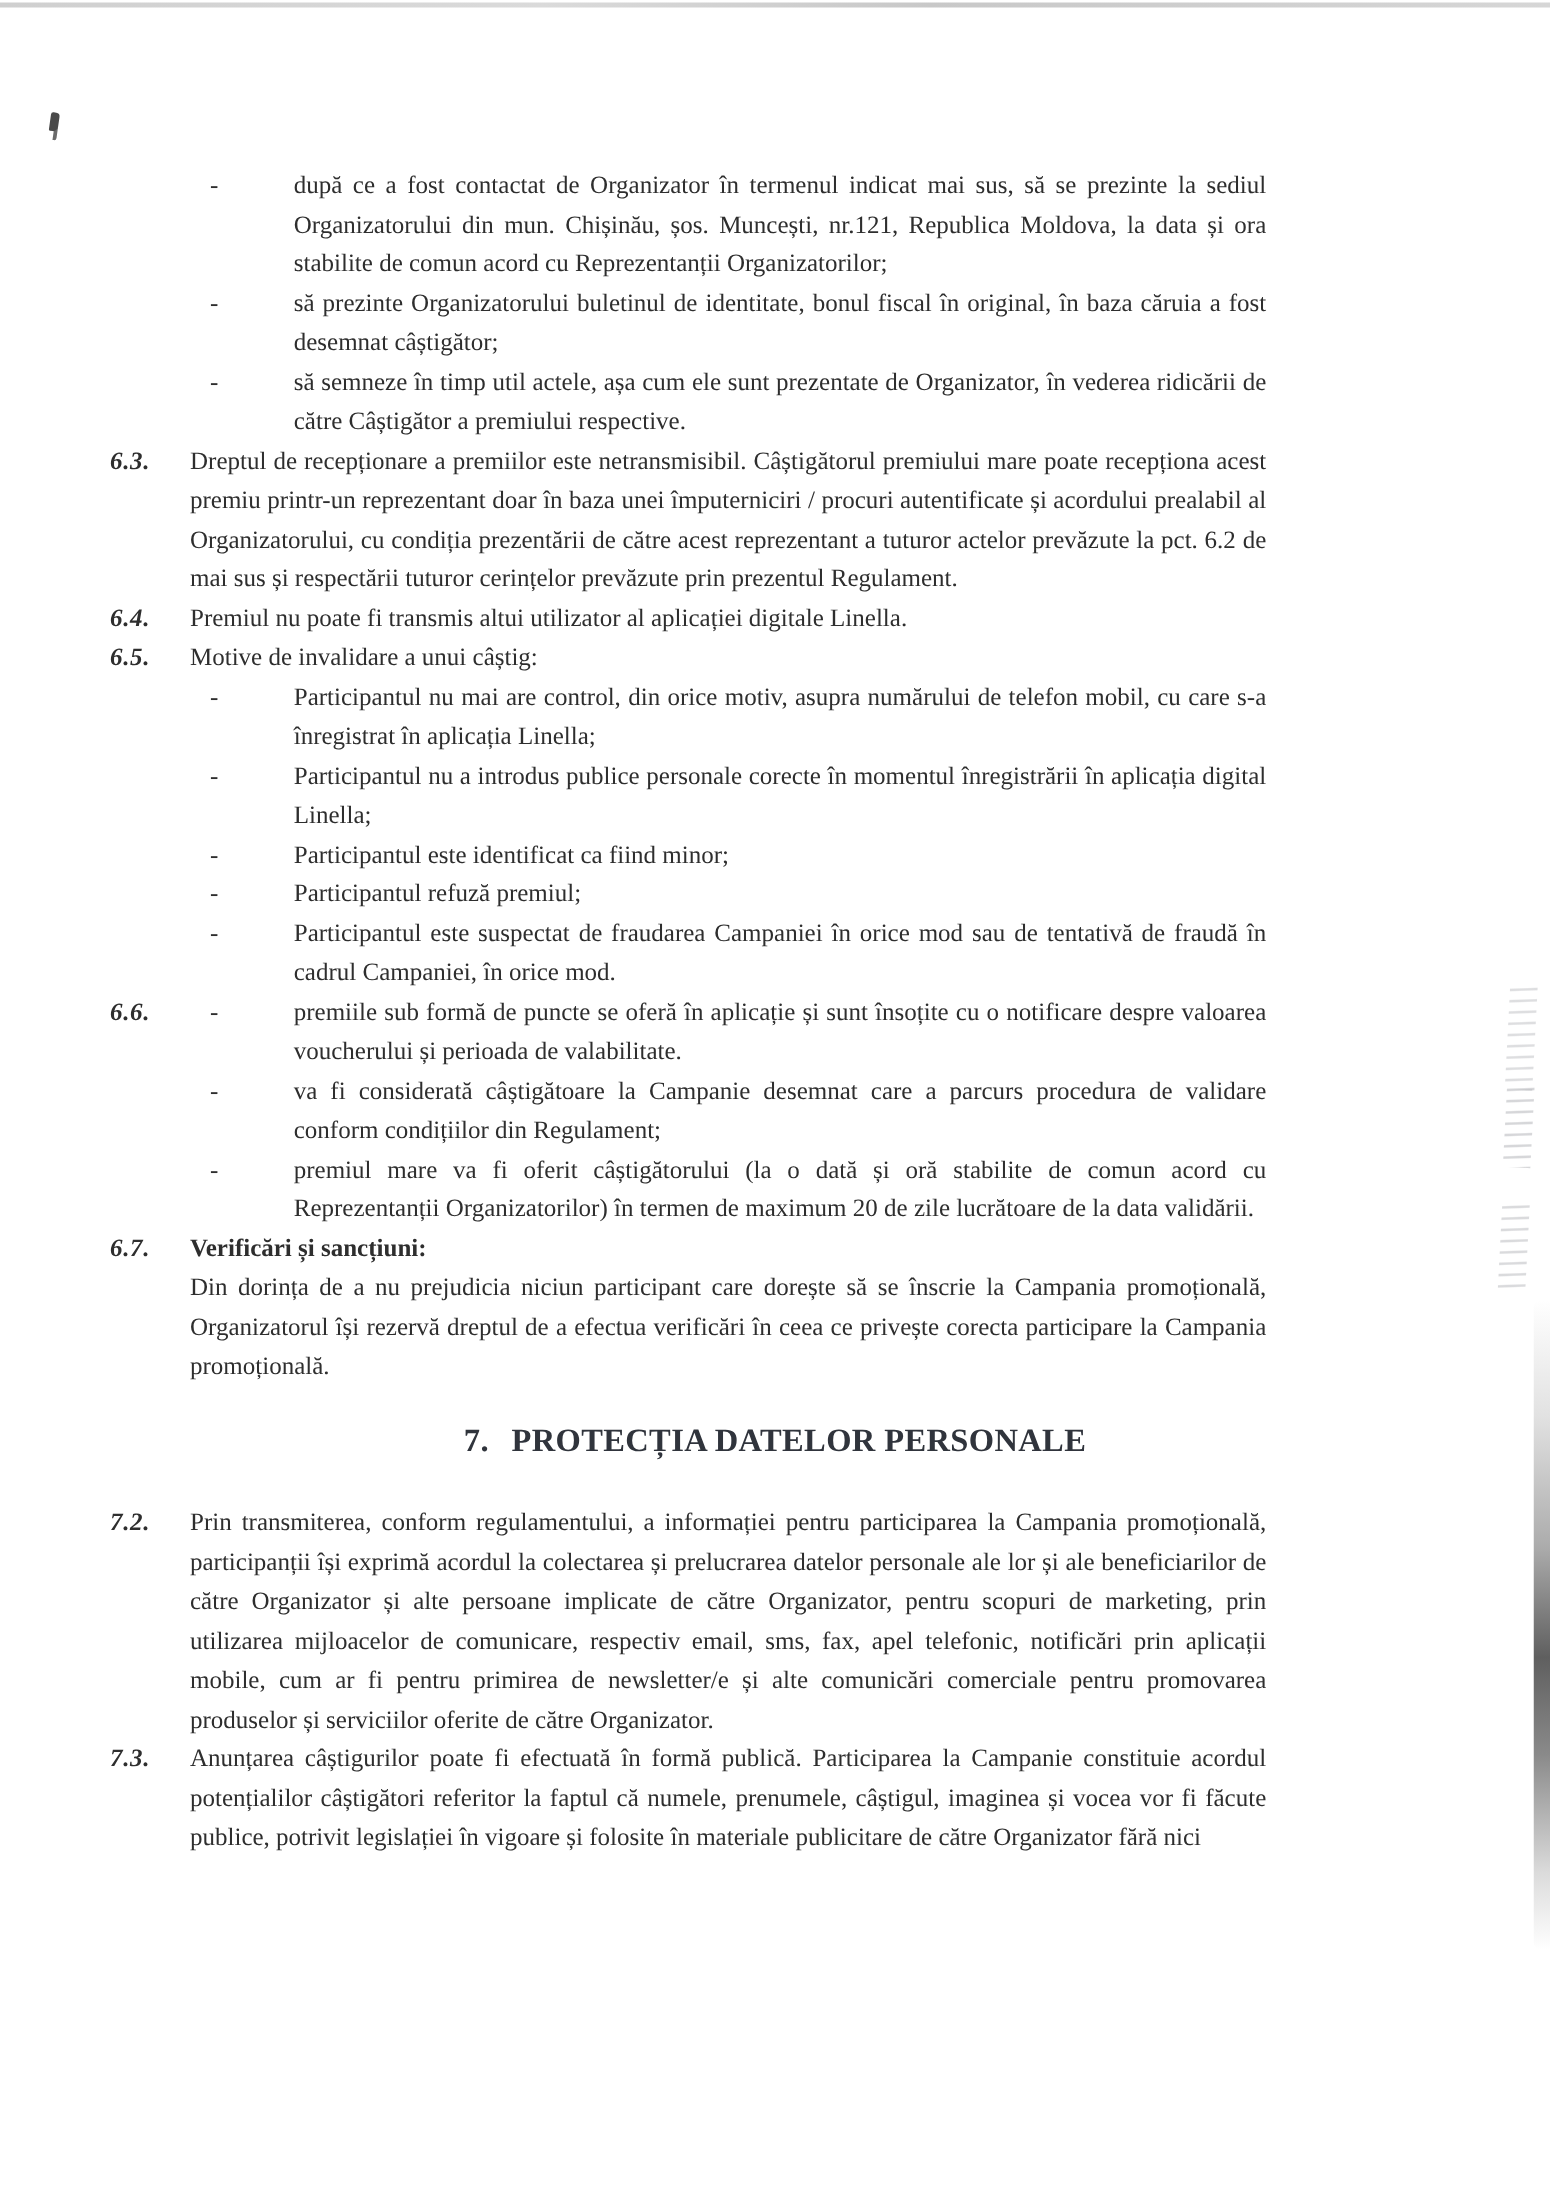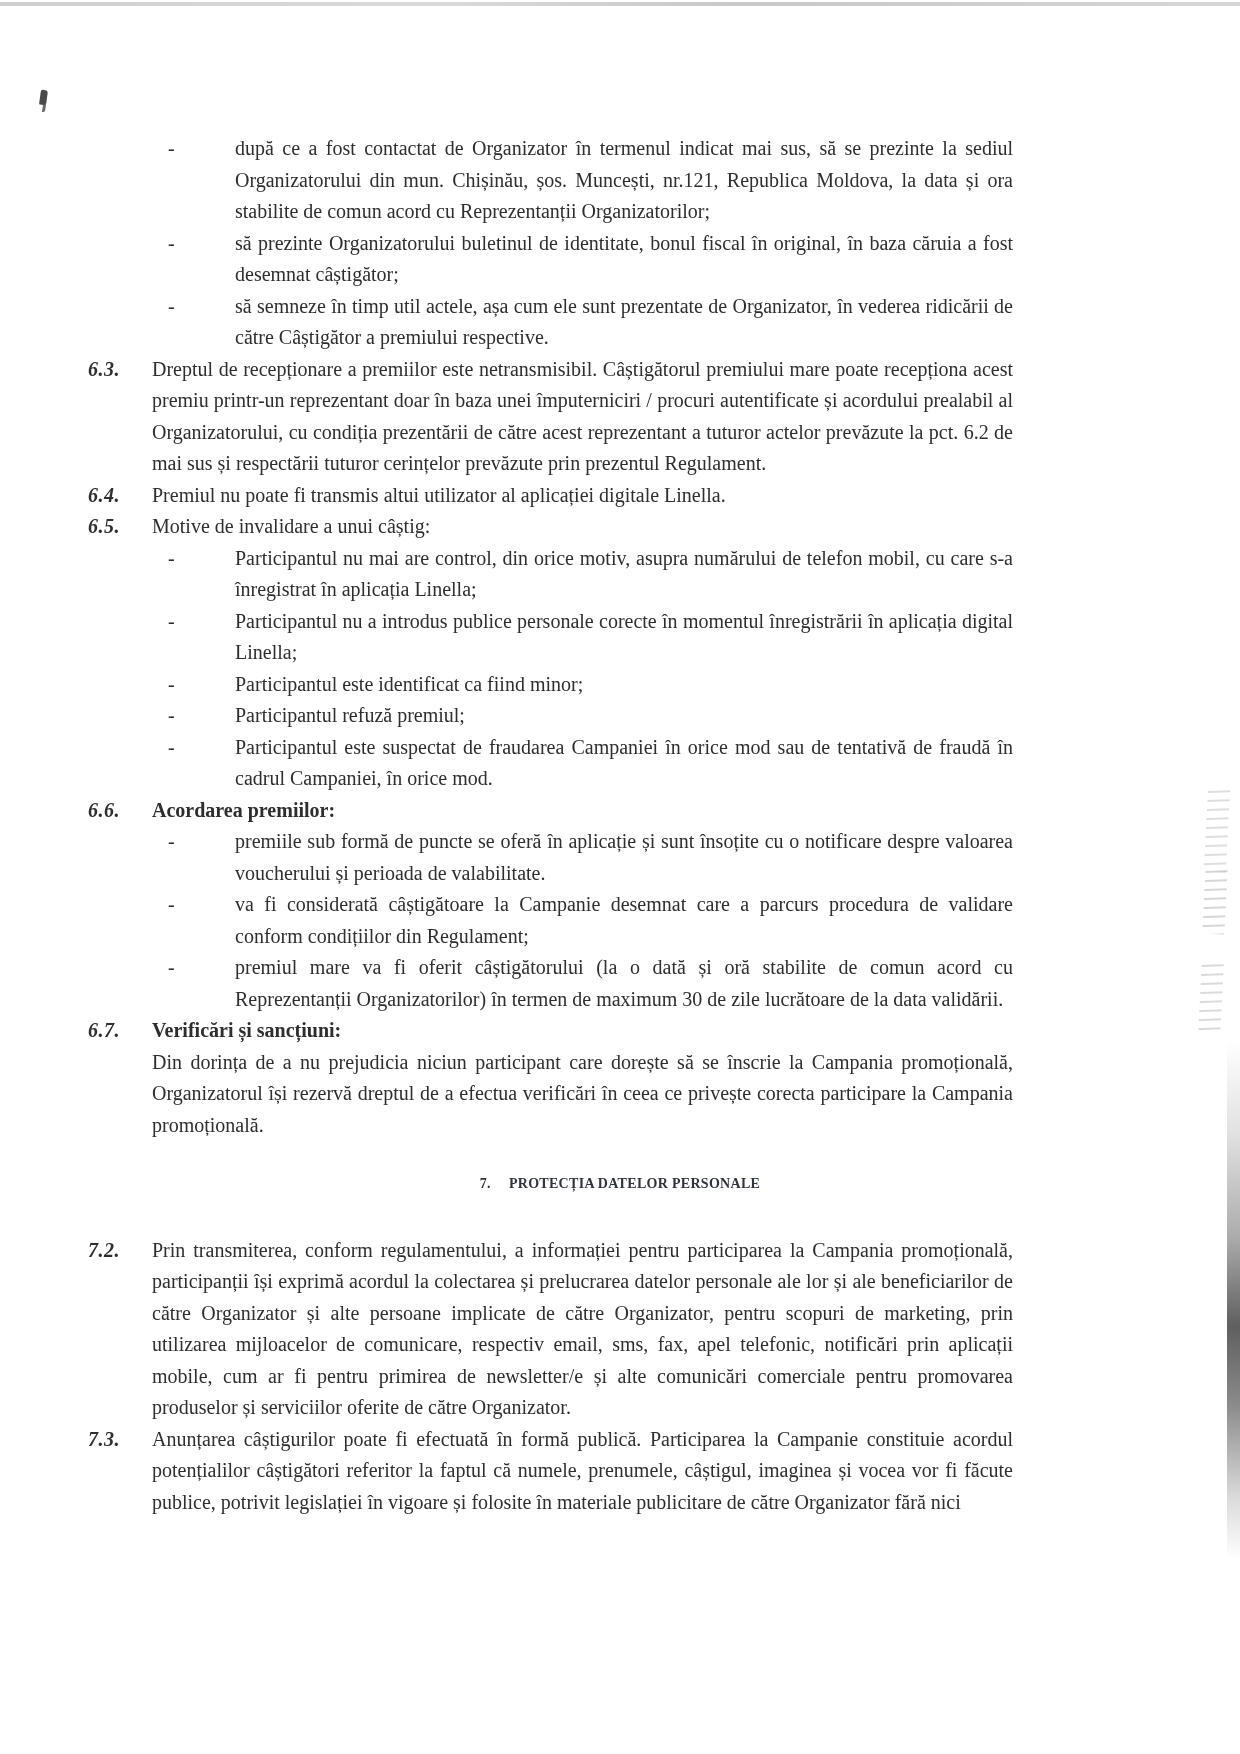--- a/index.html
+++ b/index.html
@@ -73,21 +73,21 @@
     box-sizing: border-box;
   }
   .bullet-text { flex: 1 1 auto; text-align: justify; }
   .chapter-heading {
     width: 1240px;
     margin-left: -88px;
     margin-top: 27px;
     margin-bottom: 35px;
     text-align: center;
     font-weight: bold;
-    font-size: 14px;
+    font-size: 26px;
     letter-spacing: 0.3px;
     color: #30343c;
   }
   .chapter-heading .ch-num { margin-right: 18px; }
 </style>
 </head>
 <body>
 
 <div class="page">
 
@@ -147,32 +147,31 @@
         <div class="bullet-row">
           <span class="bullet-dash">-</span>
           <span class="bullet-text">Participantul este suspectat de fraudarea Campaniei în orice mod sau de tentativă de fraudă în cadrul Campaniei, în orice mod.</span>
         </div>
       </div>
     </div>
 
     <div class="section-row">
       <span class="sec-num">6.6.</span>
       <div class="sec-body">
-        <div class="sec-heading">Acordarea premiilor:</div>
         <div class="bullet-row">
           <span class="bullet-dash">-</span>
           <span class="bullet-text">premiile sub formă de puncte se oferă în aplicație și sunt însoțite cu o notificare despre valoarea voucherului și perioada de valabilitate.</span>
         </div>
         <div class="bullet-row">
           <span class="bullet-dash">-</span>
           <span class="bullet-text">va fi considerată câștigătoare la Campanie desemnat care a parcurs procedura de validare conform condițiilor din Regulament;</span>
         </div>
         <div class="bullet-row">
           <span class="bullet-dash">-</span>
-          <span class="bullet-text">premiul mare va fi oferit câștigătorului (la o dată și oră stabilite de comun acord cu Reprezentanții Organizatorilor) în termen de maximum 30 de zile lucrătoare de la data validării.</span>
+          <span class="bullet-text">premiul mare va fi oferit câștigătorului (la o dată și oră stabilite de comun acord cu Reprezentanții Organizatorilor) în termen de maximum 20 de zile lucrătoare de la data validării.</span>
         </div>
       </div>
     </div>
 
     <div class="section-row">
       <span class="sec-num">6.7.</span>
       <div class="sec-body">
         <div class="sec-heading">Verificări și sancțiuni:</div>
         <div style="text-align: justify;">Din dorința de a nu prejudicia niciun participant care dorește să se înscrie la Campania promoțională, Organizatorul își rezervă dreptul de a efectua verificări în ceea ce privește corecta participare la Campania promoțională.</div>
       </div>

